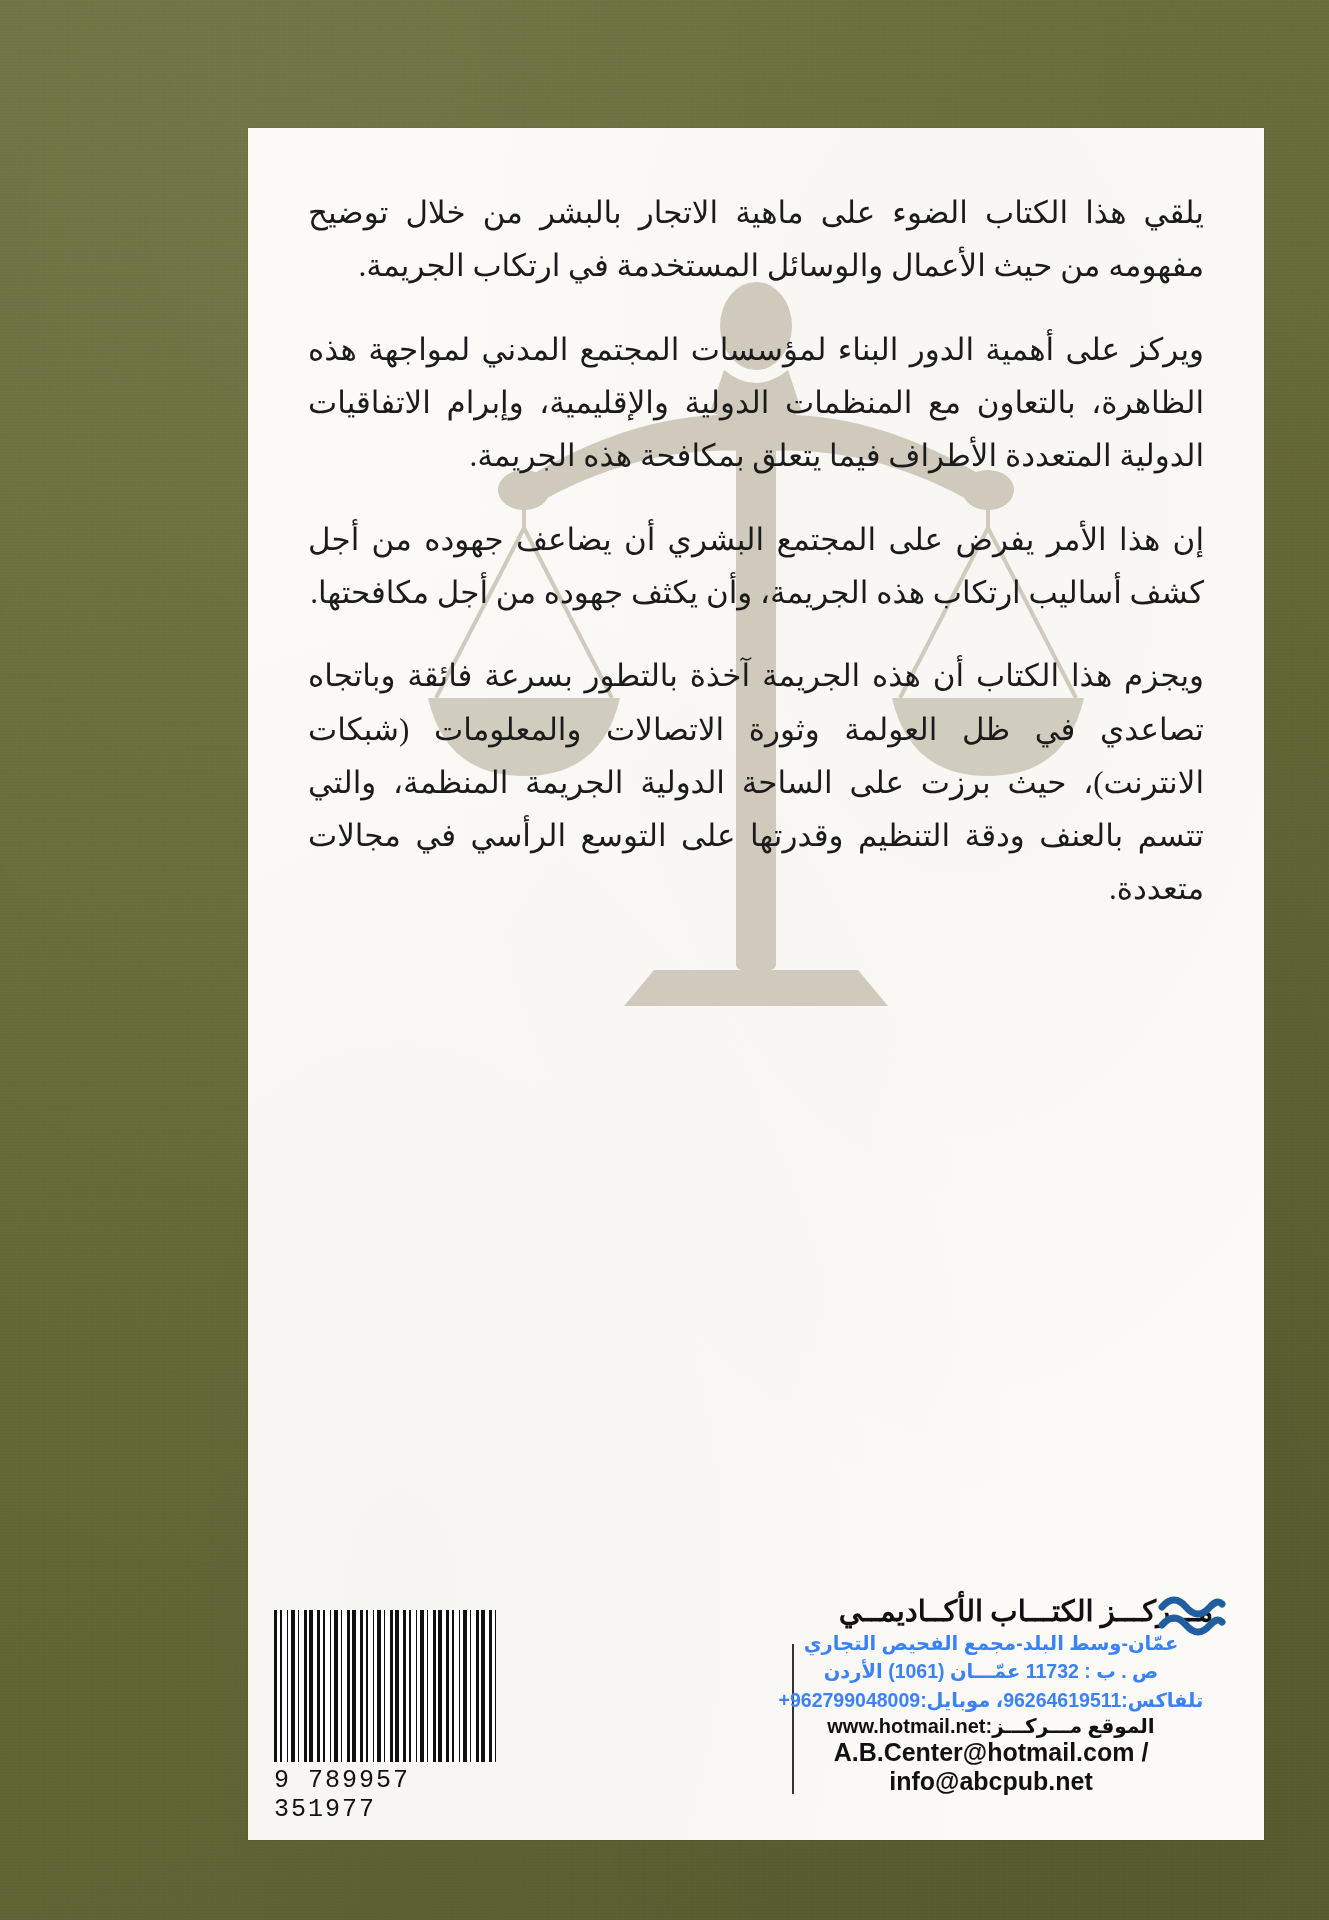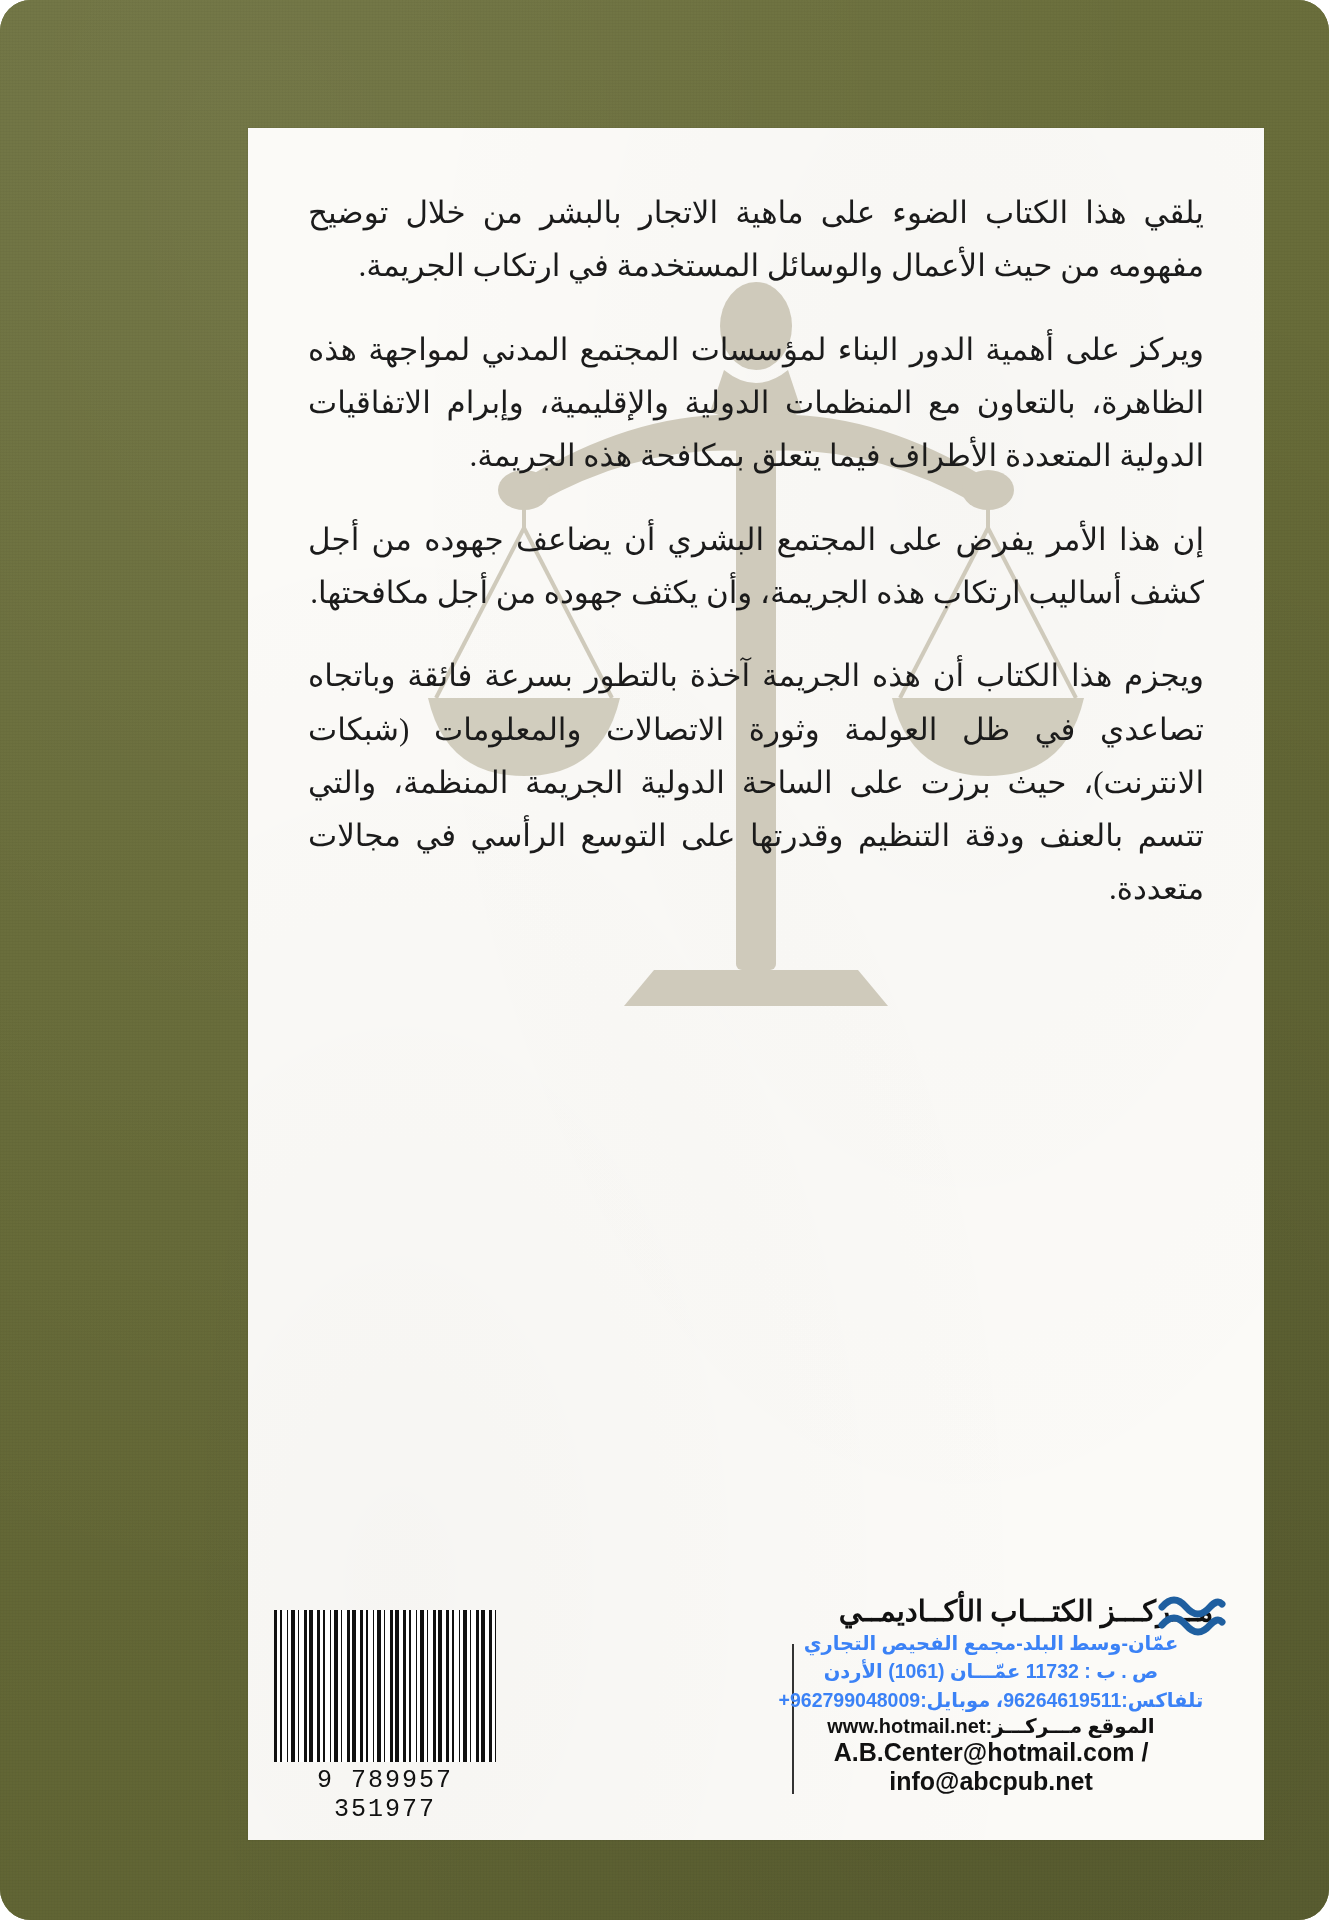--- a/index.html
+++ b/index.html
@@ -7,21 +7,20 @@
     padding: 0;
     background: #ffffff;
   }
   .page {
     position: relative;
     width: 1329px;
     height: 1920px;
     overflow: hidden;
     background: #6b6f3a;
     font-family: "Liberation Serif", "DejaVu Serif", serif;
-    border-radius: 31px;
   }
   
   .bg-olive {
     position: absolute;
     inset: 0;
     background:
       radial-gradient(ellipse at 20% 10%, rgba(255,255,255,0.05), rgba(0,0,0,0) 60%),
       radial-gradient(ellipse at 80% 80%, rgba(0,0,0,0.10), rgba(0,0,0,0) 60%),
       linear-gradient(160deg, #6e7240 0%, #676b38 40%, #5e6233 100%);
   }
@@ -109,21 +108,21 @@
       #111 0px, #111 3px, #fff 3px, #fff 6px,
       #111 6px, #111 8px, #fff 8px, #fff 13px,
       #111 13px, #111 14px, #fff 14px, #fff 17px,
       #111 17px, #111 21px, #fff 21px, #fff 24px,
       #111 24px, #111 25px, #fff 25px, #fff 30px,
       #111 30px, #111 33px, #fff 33px, #fff 35px,
       #111 35px, #111 39px, #fff 39px, #fff 43px);
   }
   .barcode-num {
     margin-top: 4px;
-    text-align: center;
+    text-align: left;
     font-family: "Liberation Mono", "DejaVu Sans Mono", monospace;
     font-size: 25px;
     letter-spacing: 2px;
     color: #111;
     direction: ltr;
   }
   .publisher {
     position: absolute;
     right: 28px;
     left: 498px;

